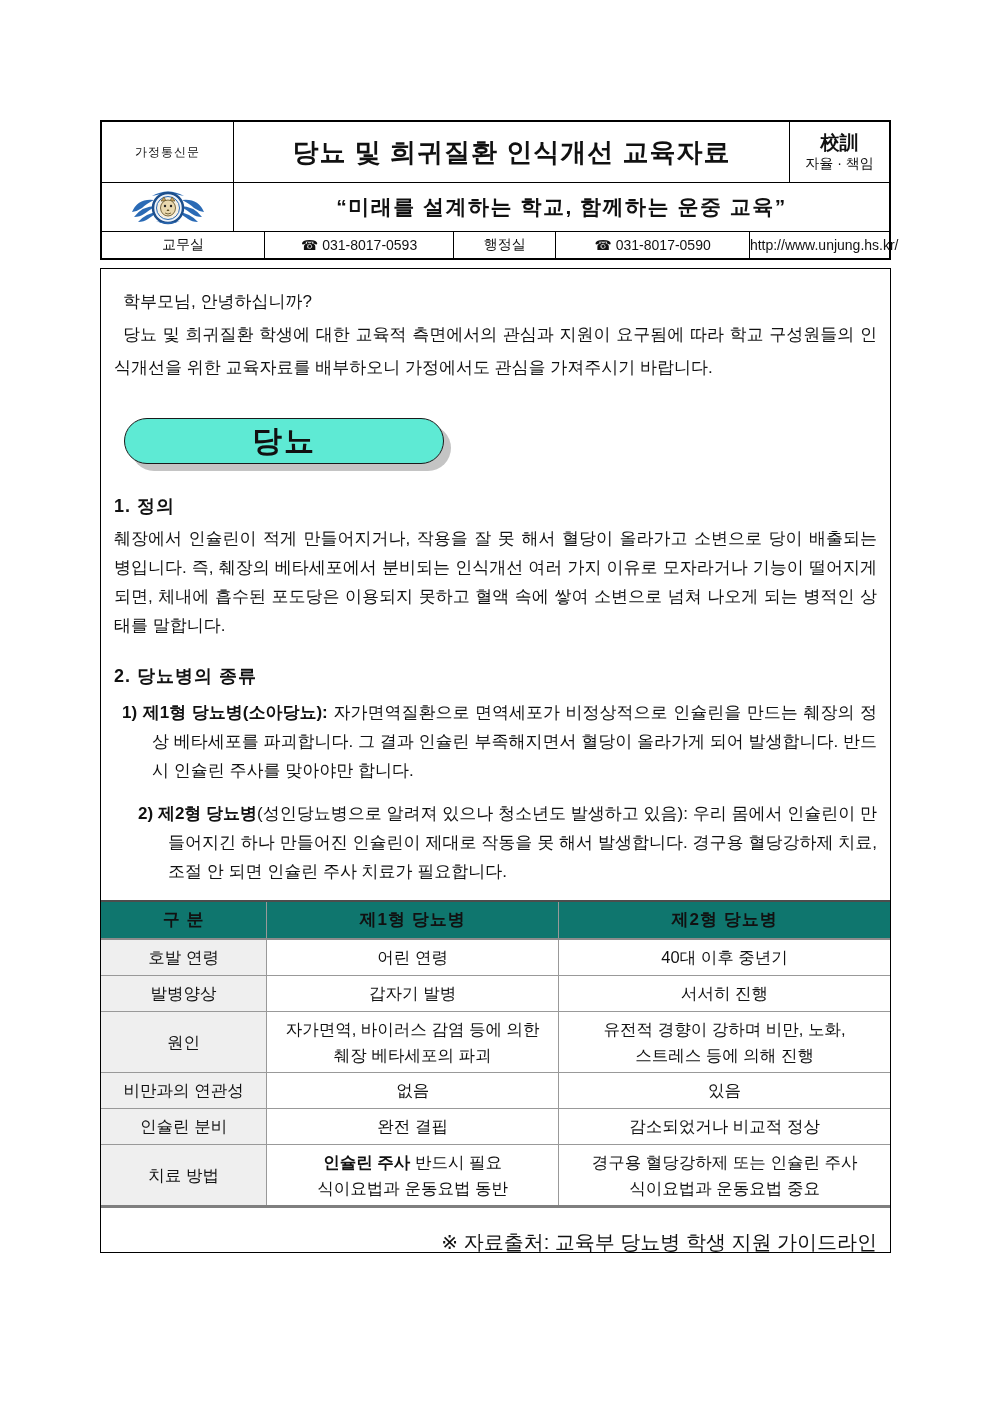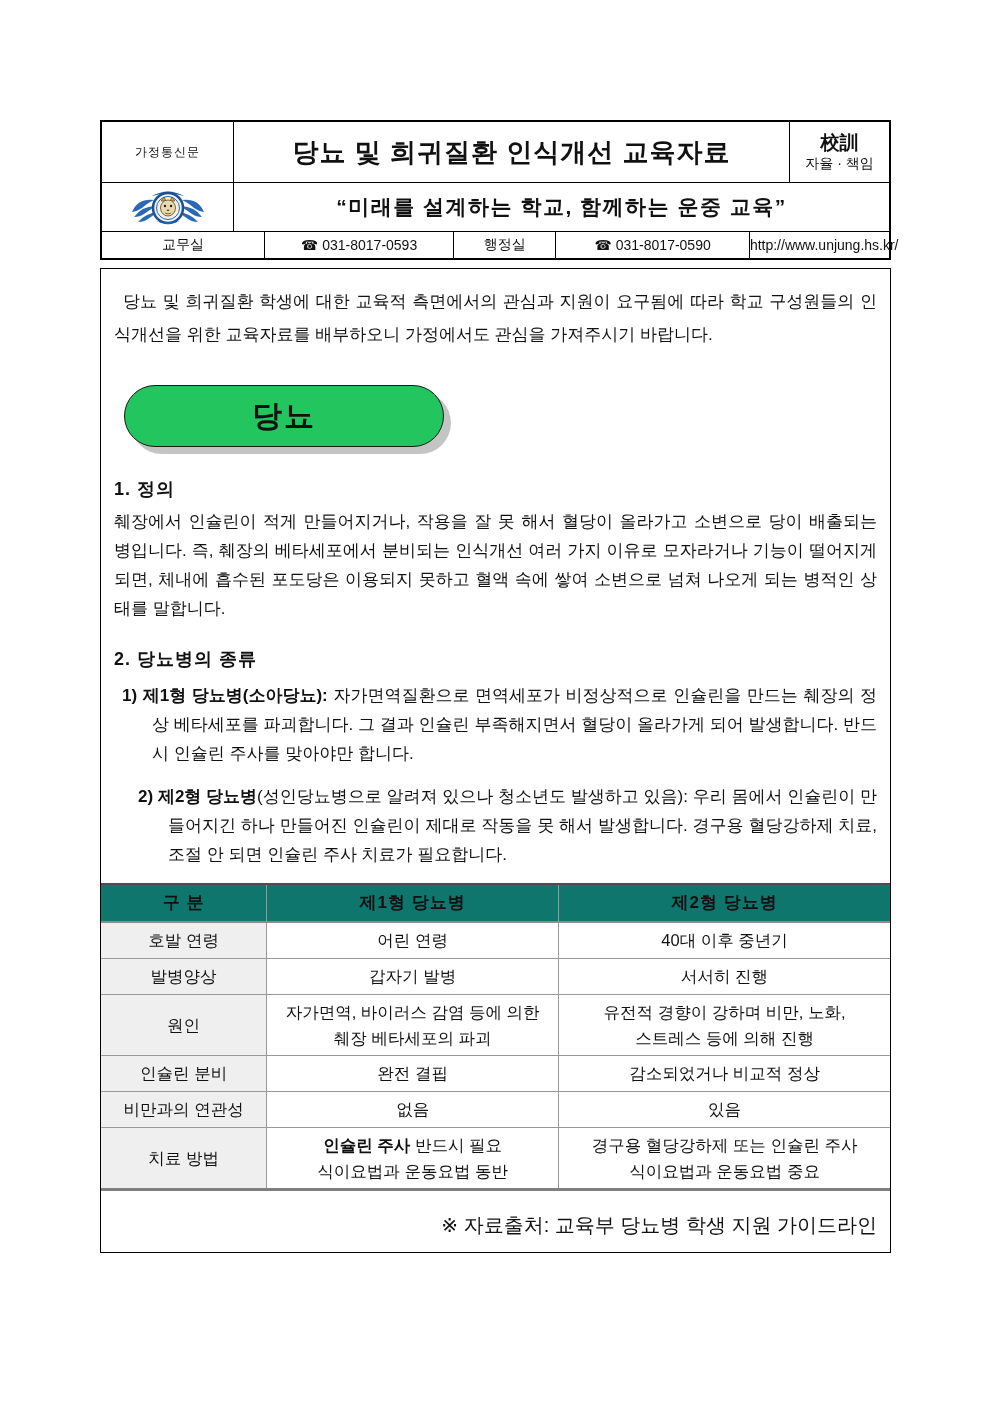--- a/index.html
+++ b/index.html
@@ -33,22 +33,22 @@
   .box {
     position: absolute; left: 100px; top: 268px; width: 791px; height: 985px;
     border: 1px solid #000; overflow: hidden;
   }
   .pad { padding: 0 13px; }
   .intro { margin-top: 16px; font-size: 17px; line-height: 33px; text-align: justify; }
   .intro p { text-indent: 9px; }
 
   
   .badge {
-    margin: 34px 0 0 10px; width: 320px; height: 62px;
-    background: #22c55e; border: 1px solid #1a1a1a; border-radius: 31px;
+    margin: 34px 0 0 10px; width: 320px; height: 46px;
+    background: #5eead4; border: 1px solid #1a1a1a; border-radius: 31px;
     box-shadow: 7px 7px 0 #c4c4c4;
     display: flex; align-items: center; justify-content: center;
   }
   .badge span { font-size: 30px; font-weight: bold; letter-spacing: 2px; }
 
   .sec-head { margin-top: 30px; font-size: 18px; font-weight: bold; letter-spacing: 1px; }
   .sec-body { margin-top: 6px; font-size: 17px; line-height: 29px; text-align: justify; }
 
   .sec2-head { margin-top: 24px; }
   .olitem {
@@ -133,20 +133,21 @@
       <div class="hcell contact">☎ 031-8017-0593</div>
       <div class="hcell contact">행정실</div>
       <div class="hcell contact">☎ 031-8017-0590</div>
       <div class="hcell contact">http://www.unjung.hs.kr/</div>
     </div>
   </div>
 
   <div class="box">
 
     <div class="intro pad">
+      <p>학부모님,  안녕하십니까?</p>
       <p>당뇨 및 희귀질환 학생에 대한 교육적 측면에서의 관심과 지원이 요구됨에 따라 학교 구성원들의 인식개선을 위한 교육자료를 배부하오니 가정에서도 관심을 가져주시기 바랍니다.</p>
     </div>
 
     <div class="pad">
       <div class="badge">
         <span>당뇨</span>
       </div>
     </div>
 
     <div class="pad">
@@ -195,28 +196,28 @@
           <td>서서히 진행</td>
         </tr>
         <tr class="tall">
           <td class="lbl">원인</td>
           <td class="pre">자가면역, 바이러스 감염 등에 의한
 췌장 베타세포의 파괴</td>
           <td class="pre">유전적 경향이 강하며 비만, 노화,
 스트레스 등에 의해 진행</td>
         </tr>
         <tr>
+          <td class="lbl">비만과의 연관성</td>
+          <td>없음</td>
+          <td>있음</td>
+        </tr>
+        <tr>
           <td class="lbl">인슐린 분비</td>
           <td>완전 결핍</td>
           <td>감소되었거나 비교적 정상</td>
-        </tr>
-        <tr>
-          <td class="lbl">비만과의 연관성</td>
-          <td>없음</td>
-          <td>있음</td>
         </tr>
         <tr class="tall">
           <td class="lbl">치료 방법</td>
           <td>
             <div><b>인슐린 주사</b><span> 반드시 필요</span></div>
             <div>식이요법과 운동요법 동반</div>
           </td>
           <td class="pre">경구용 혈당강하제 또는 인슐린 주사
 식이요법과 운동요법 중요</td>
         </tr>

